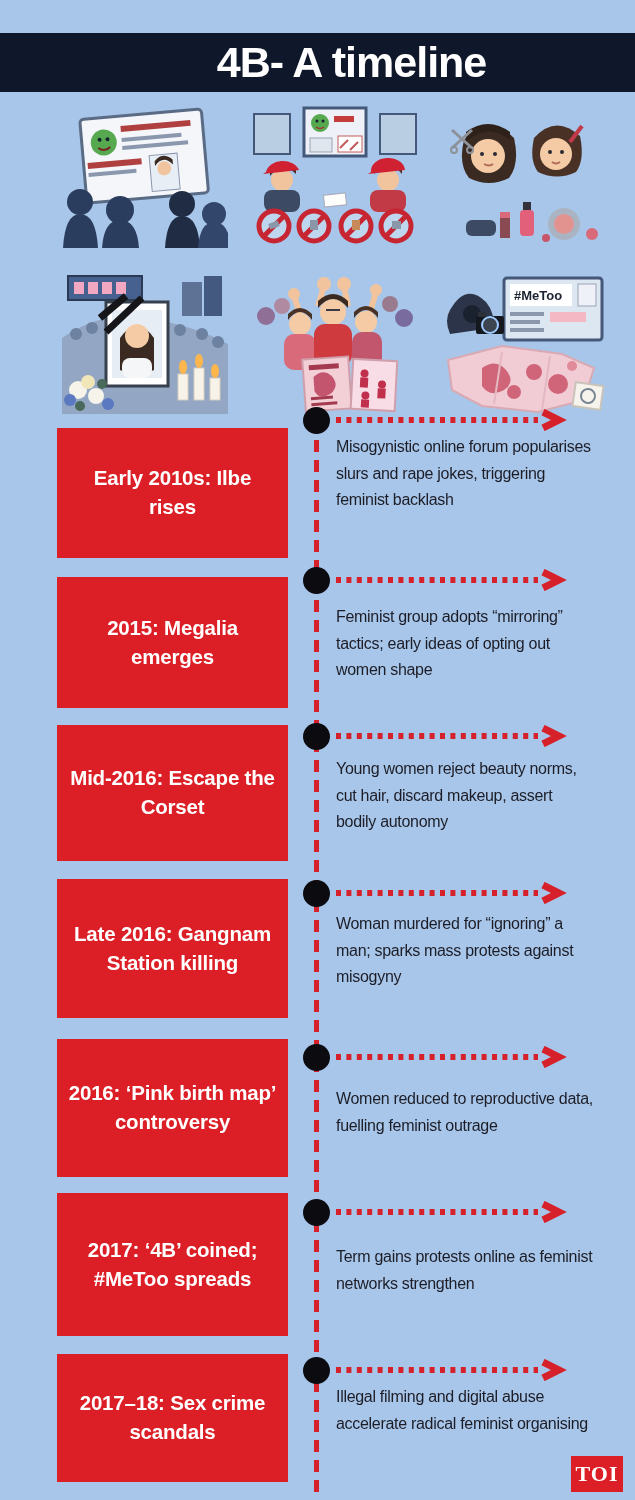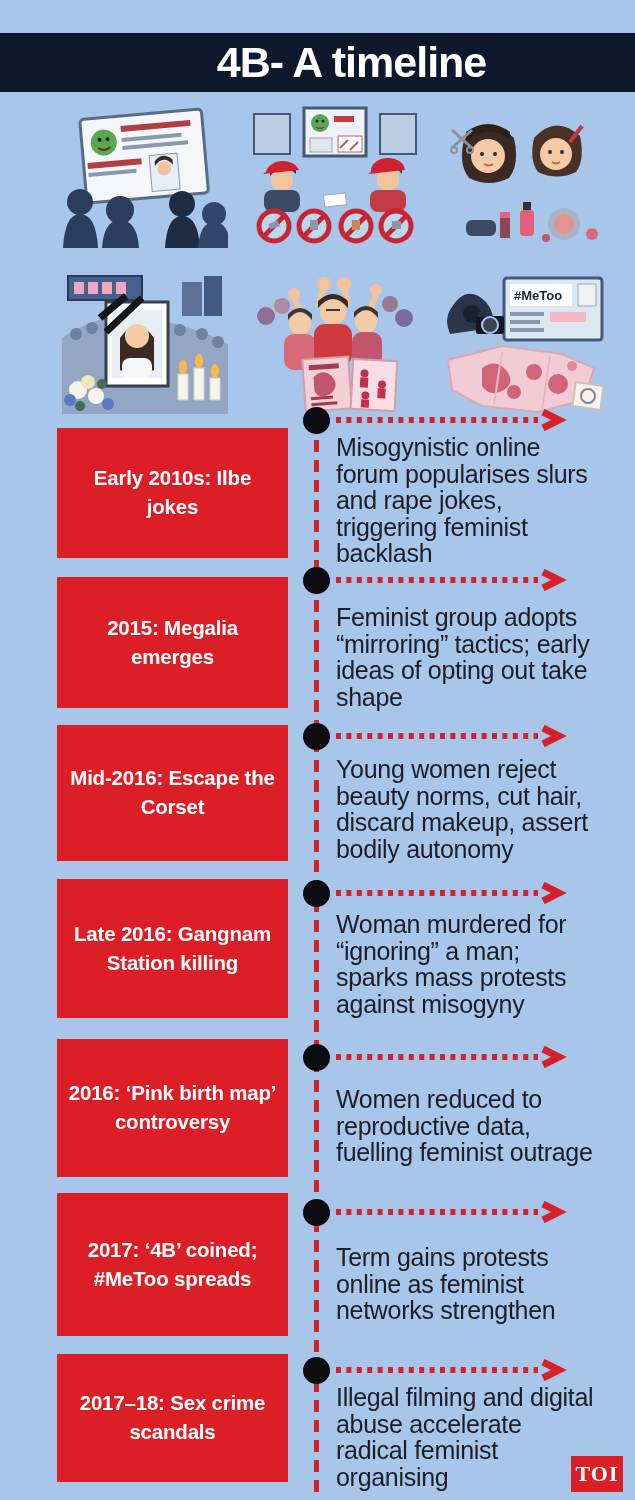--- a/index.html
+++ b/index.html
@@ -23,21 +23,21 @@
          background:repeating-linear-gradient(to bottom,#d6202a 0 12px,transparent 12px 20px);}
   .entry{position:absolute;left:0;top:0;width:635px;height:0;}
   .box{position:absolute;left:57px;top:calc(var(--bt)*1px);width:231px;height:calc(var(--bh)*1px);
        background:#dc1f26;display:flex;align-items:center;justify-content:center;
        padding:0 11px;box-sizing:border-box;}
   .box-label{color:#fff;font-weight:bold;font-size:20.5px;line-height:1.4;text-align:center;letter-spacing:-0.2px;}
   .node{position:absolute;left:303px;top:calc((var(--cy) - 13)*1px);width:27px;height:27px;
         border-radius:50%;background:#0c0c10;}
   .arrow{position:absolute;left:332px;top:calc((var(--cy) - 11)*1px);width:238px;height:22px;}
   .desc{position:absolute;left:336px;top:calc(var(--dt)*1px);width:258px;
-        font-size:25px;line-height:26.5px;color:#1d1d27;letter-spacing:-0.3px;font-weight:500;}
+        font-size:16px;line-height:26.5px;color:#1d1d27;letter-spacing:-0.3px;font-weight:500;}
 
   
   .toi{position:absolute;left:571px;top:1456px;width:52px;height:36px;background:#dc1f26;
        display:flex;align-items:center;justify-content:center;}
   .toi span{font-family:"Liberation Serif", serif;font-weight:bold;color:#fff;font-size:22px;letter-spacing:1px;}
 </style>
 </head>
 <body>
 
 <div class="page">
@@ -281,40 +281,40 @@
           <circle cx="146" cy="124" r="7" fill="none" stroke="#7a8594" stroke-width="2"></circle>
         </g>
       </svg>
     </div>
   </div>
 
   <div class="vline"></div>
 
   <div class="entry" style="--bt:428;--bh:130;--cy:420;--dt:434">
     <div class="box">
-      <span class="box-label">Early 2010s: Ilbe jokes</span>
+      <span class="box-label">Early 2010s: Ilbe rises</span>
     </div>
     <div class="node"></div>
     <svg class="arrow" viewBox="0 0 238 22">
       <line x1="4" y1="11" x2="206" y2="11" stroke="#d6202a" stroke-width="6" stroke-dasharray="5 5.4"></line>
       <path d="M211 3 L227 11 L211 19" stroke="#d6202a" stroke-width="7" fill="none"></path>
     </svg>
     <div class="desc">Misogynistic online forum popularises slurs and rape jokes, triggering feminist backlash</div>
   </div>
 
   <div class="entry" style="--bt:577;--bh:131;--cy:580;--dt:604">
     <div class="box">
       <span class="box-label">2015: Megalia emerges</span>
     </div>
     <div class="node"></div>
     <svg class="arrow" viewBox="0 0 238 22">
       <line x1="4" y1="11" x2="206" y2="11" stroke="#d6202a" stroke-width="6" stroke-dasharray="5 5.4"></line>
       <path d="M211 3 L227 11 L211 19" stroke="#d6202a" stroke-width="7" fill="none"></path>
     </svg>
-    <div class="desc">Feminist group adopts “mirroring” tactics; early ideas of opting out take shape</div>
+    <div class="desc">Feminist group adopts “mirroring” tactics; early ideas of opting out women shape</div>
   </div>
 
   <div class="entry" style="--bt:725;--bh:136;--cy:736;--dt:756">
     <div class="box">
       <span class="box-label">Mid-2016: Escape the Corset</span>
     </div>
     <div class="node"></div>
     <svg class="arrow" viewBox="0 0 238 22">
       <line x1="4" y1="11" x2="206" y2="11" stroke="#d6202a" stroke-width="6" stroke-dasharray="5 5.4"></line>
       <path d="M211 3 L227 11 L211 19" stroke="#d6202a" stroke-width="7" fill="none"></path>

